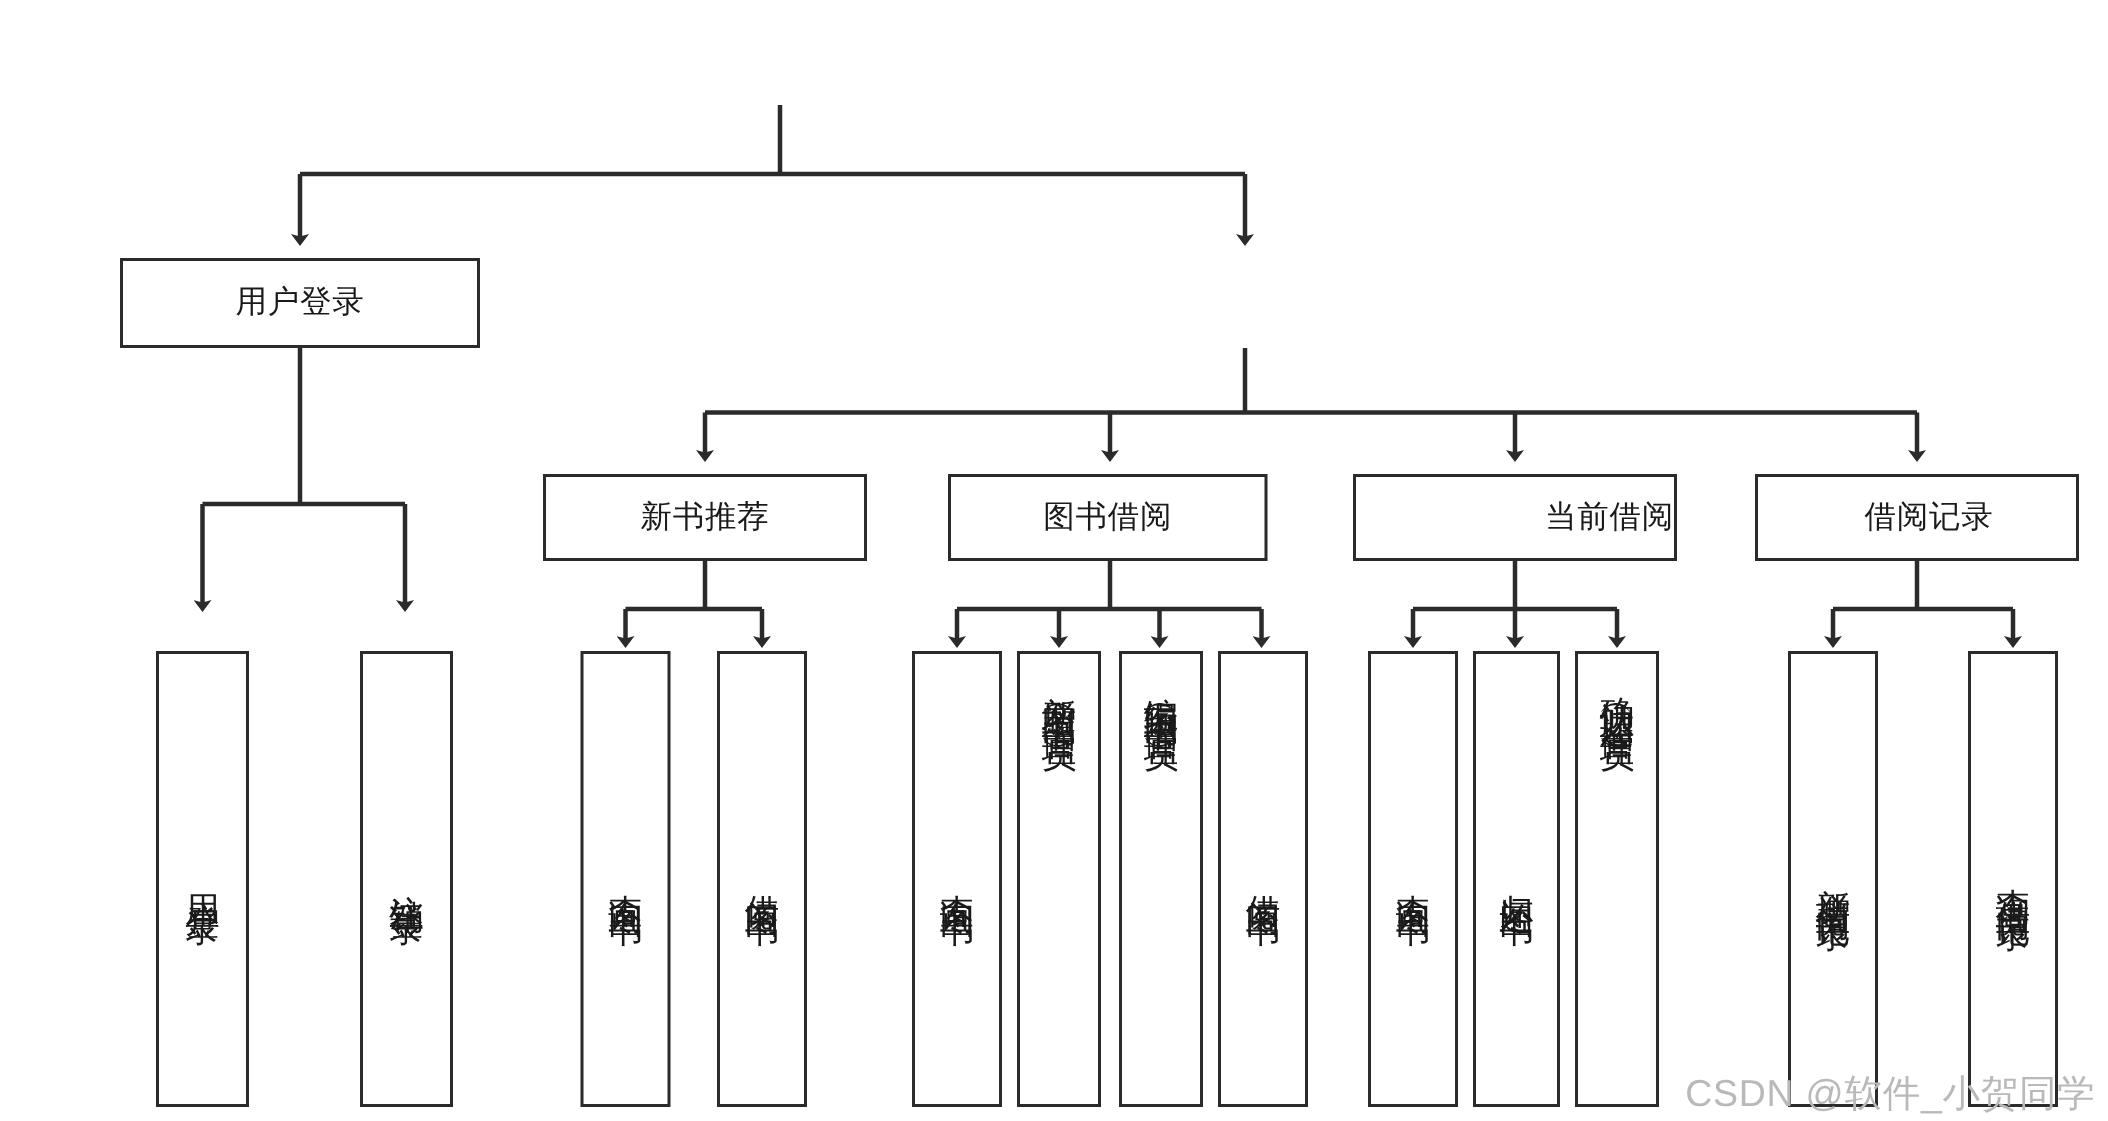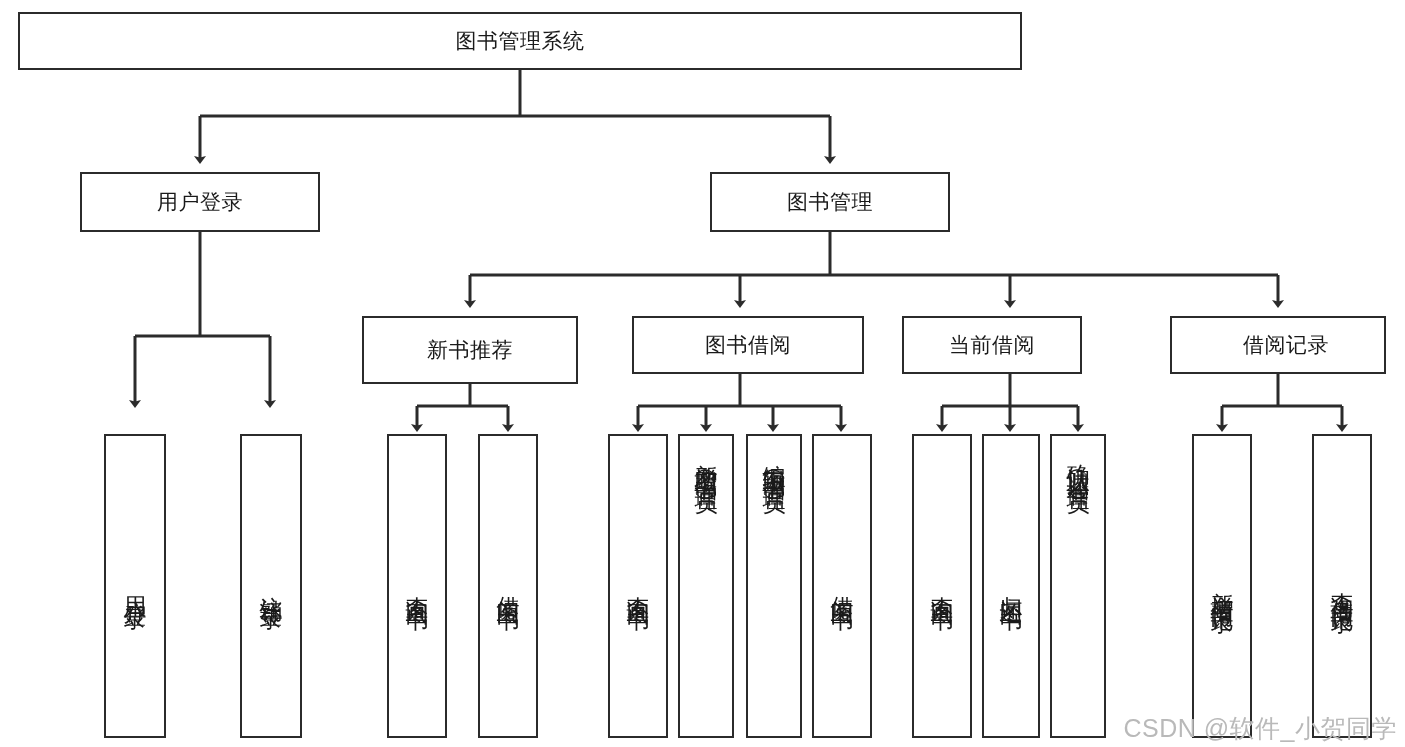--- a/index.html
+++ b/index.html
@@ -133,41 +133,35 @@
     </g>
 
     <g stroke="#2b2b2b" stroke-width="3" fill="none">
       <path d="M1278,374 L1278,406"></path>
       <path d="M1222,406 L1342,406"></path>
       <path d="M1222,406 L1222,428" marker-end="url(#arrow)"></path>
       <path d="M1342,406 L1342,428" marker-end="url(#arrow)"></path>
     </g>
   </svg>
 
-  <div class="node-box horiz" style="left:18px; top:12px; width:1004px; height:58px;">
-    <span class="node-label">图书管理系统</span>
-  </div>
 
   <div class="node-box horiz" style="left:80px; top:172px; width:240px; height:60px;">
     <span class="node-label">用户登录</span>
   </div>
 
-  <div class="node-box horiz" style="left:710px; top:172px; width:240px; height:60px;">
-    <span class="node-label">图书管理</span>
-  </div>
-
-  <div class="node-box horiz" style="left:362px; top:316px; width:216px; height:68px;justify-content:center;">
+
+  <div class="node-box horiz" style="left:362px; top:316px; width:216px; height:58px;justify-content:center;">
     <span class="node-label">新书推荐</span>
   </div>
 
-  <div class="node-box horiz" style="left:632px; top:316px; width:232px; height:58px;">
+  <div class="node-box horiz" style="left:632px; top:316px; width:213px; height:58px;">
     <span class="node-label">图书借阅</span>
   </div>
 
-  <div class="node-box horiz" style="left:902px; top:316px; width:180px; height:58px;">
+  <div class="node-box horiz" style="left:902px; top:316px; width:216px; height:58px;justify-content:flex-end;">
     <span class="node-label">当前借阅</span>
   </div>
 
   <div class="node-box horiz" style="left:1170px; top:316px; width:216px; height:58px;padding-left:16px;">
     <span class="node-label">借阅记录</span>
   </div>
 
   <div class="node-box vert centered" style="left:104px; top:434px; width:62px; height:304px;">
     <span class="node-label">用户登录</span>
   </div>

